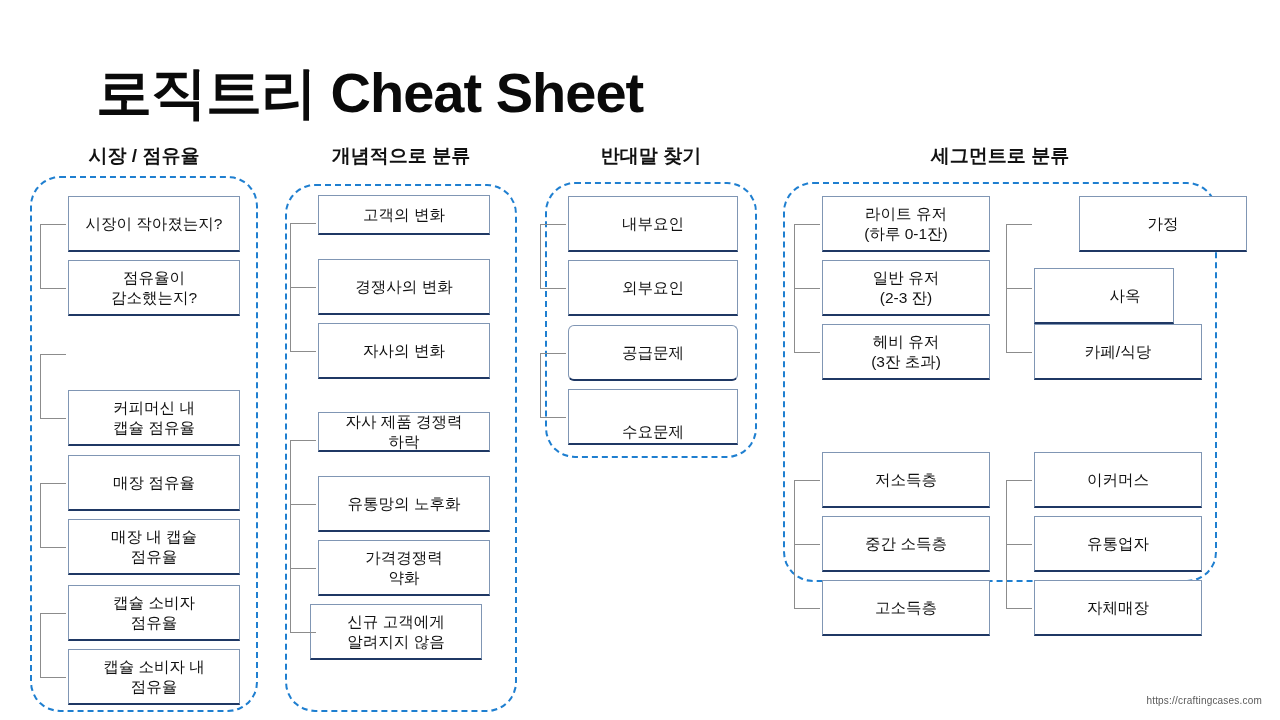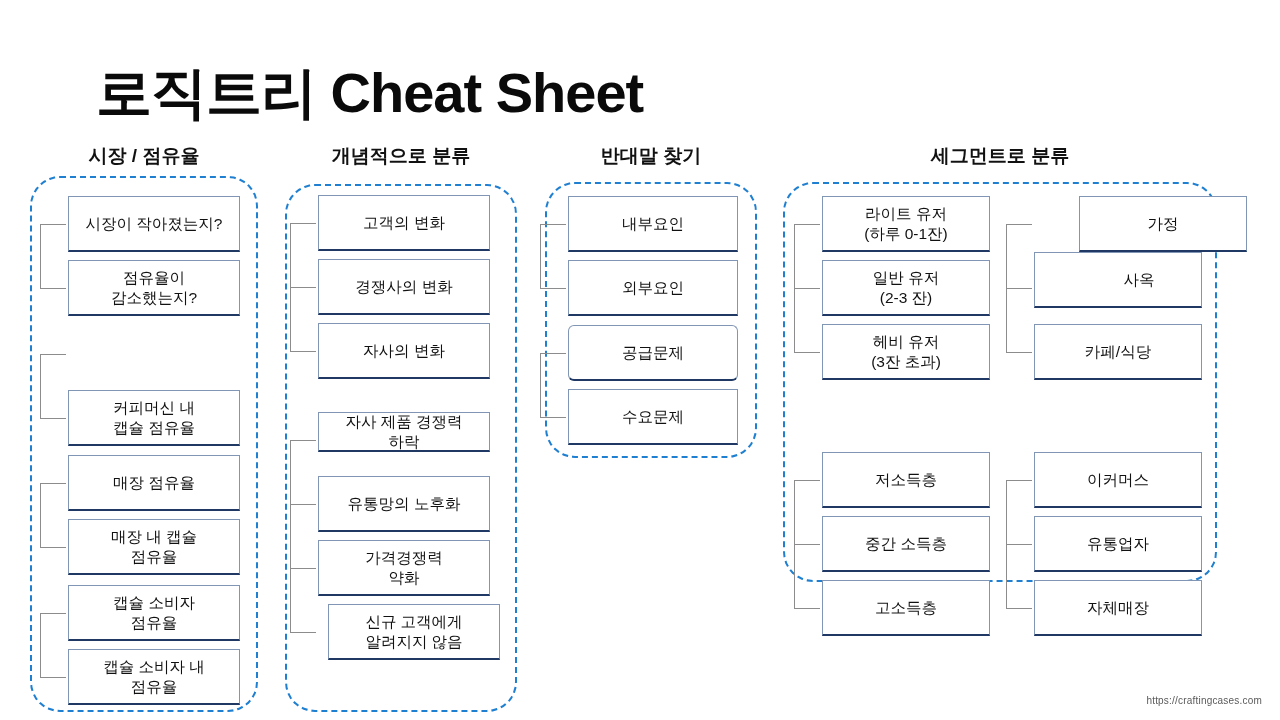--- a/index.html
+++ b/index.html
@@ -141,21 +141,21 @@
       <div>
         <span>캡슐 소비자 내</span>
         <span>점유율</span>
       </div>
     </div>
     <div class="bracket" style="left: 40px; top: 613px; width: 26px; height: 64px;">
       <div class="vline"></div>
       <div class="stub" style="top: 0px;"></div>
       <div class="stub" style="top: 64px;"></div>
     </div>
-    <div class="node" style="left: 318px; top: 195px; width: 172px; height: 56px;">
+    <div class="node" style="left: 318px; top: 195px; width: 172px; height: 40px;">
       <div>
         <span>고객의 변화</span>
       </div>
     </div>
     <div class="node" style="left: 318px; top: 323px; width: 172px; height: 56px;">
       <div>
         <span>자사의 변화</span>
       </div>
     </div>
     <div class="node" style="left: 318px; top: 259px; width: 172px; height: 56px;">
@@ -179,21 +179,21 @@
       <div>
         <span>유통망의 노후화</span>
       </div>
     </div>
     <div class="node" style="left: 318px; top: 540px; width: 172px; height: 56px;">
       <div>
         <span>가격경쟁력</span>
         <span>약화</span>
       </div>
     </div>
-    <div class="node" style="left: 328px; top: 604px; width: 172px; height: 56px; font-family: Liberation Serif, serif;">
+    <div class="node" style="left: 310px; top: 604px; width: 172px; height: 56px;">
       <div>
         <span>신규 고객에게</span>
         <span>알려지지 않음</span>
       </div>
     </div>
     <div class="bracket" style="left: 290px; top: 440px; width: 26px; height: 192px;">
       <div class="vline"></div>
       <div class="stub" style="top: 0px;"></div>
       <div class="stub" style="top: 64px;"></div>
       <div class="stub" style="top: 128px;"></div>
@@ -212,21 +212,21 @@
     <div class="bracket" style="left: 540px; top: 224px; width: 26px; height: 64px;">
       <div class="vline"></div>
       <div class="stub" style="top: 0px;"></div>
       <div class="stub" style="top: 64px;"></div>
     </div>
     <div class="node" style="left: 568px; top: 325px; width: 170px; height: 56px; border-radius: 6px;">
       <div>
         <span>공급문제</span>
       </div>
     </div>
-    <div class="node" style="left: 568px; top: 389px; width: 170px; height: 56px;">
+    <div class="node" style="left: 568px; top: 389px; width: 170px; height: 56px; align-items: flex-end;">
       <div>
         <span>수요문제</span>
       </div>
     </div>
     <div class="bracket" style="left: 540px; top: 353px; width: 26px; height: 64px;">
       <div class="vline"></div>
       <div class="stub" style="top: 0px;"></div>
       <div class="stub" style="top: 64px;"></div>
     </div>
     <div class="node" style="left: 822px; top: 196px; width: 168px; height: 56px;">
@@ -272,21 +272,21 @@
       <div class="vline"></div>
       <div class="stub" style="top: 0px;"></div>
       <div class="stub" style="top: 64px;"></div>
       <div class="stub" style="top: 128px;"></div>
     </div>
     <div class="node" style="left: 1034px; top: 196px; width: 168px; height: 56px; margin-left: 45px;">
       <div>
         <span>가정</span>
       </div>
     </div>
-    <div class="node" style="left: 1034px; top: 252px; width: 168px; height: 56px; padding-left: 48px;">
+    <div class="node" style="left: 1034px; top: 268px; width: 140px; height: 56px; padding-left: 48px;">
       <div>
         <span>사옥</span>
       </div>
     </div>
     <div class="node" style="left: 1034px; top: 324px; width: 168px; height: 56px;">
       <div>
         <span>카페/식당</span>
       </div>
     </div>
     <div class="bracket" style="left: 1006px; top: 224px; width: 26px; height: 128px;">

